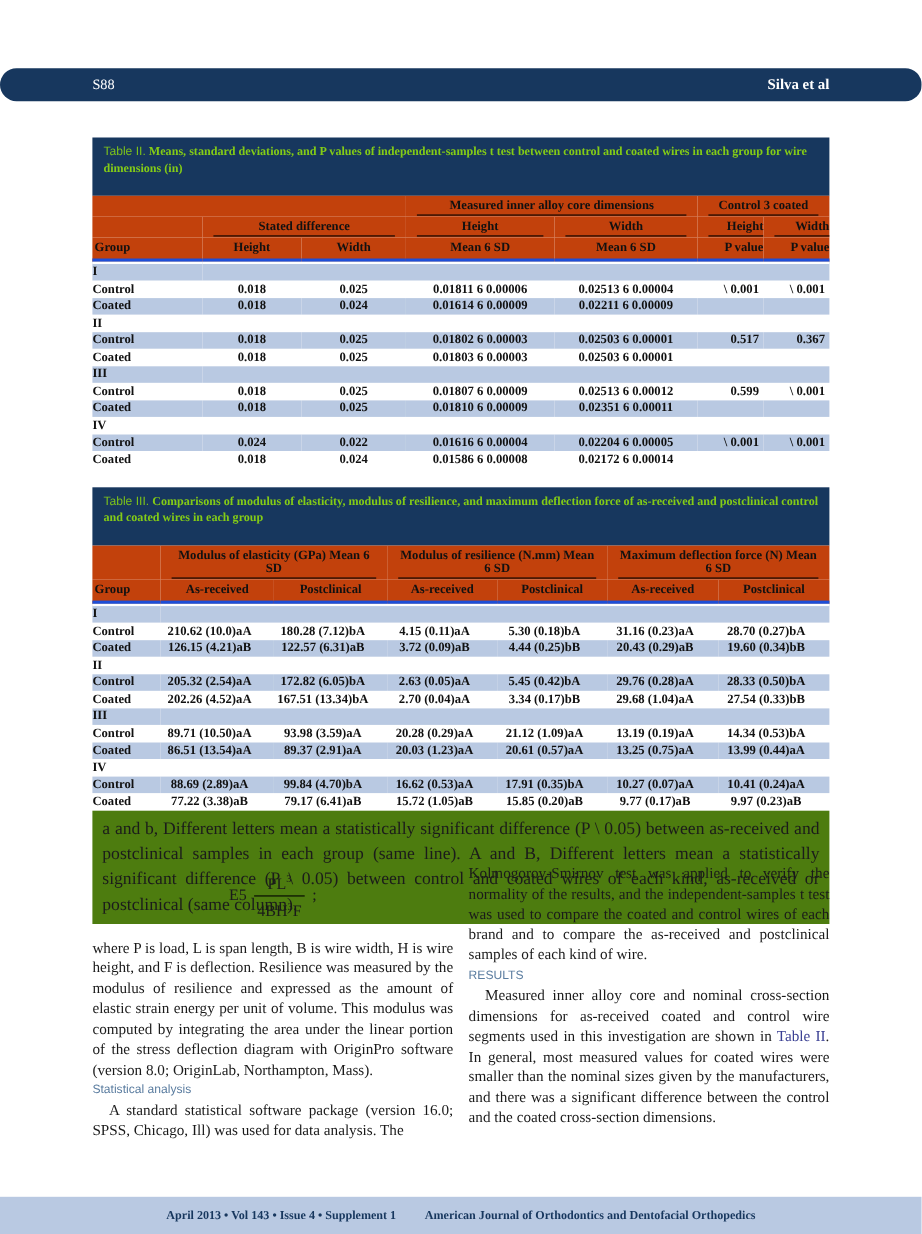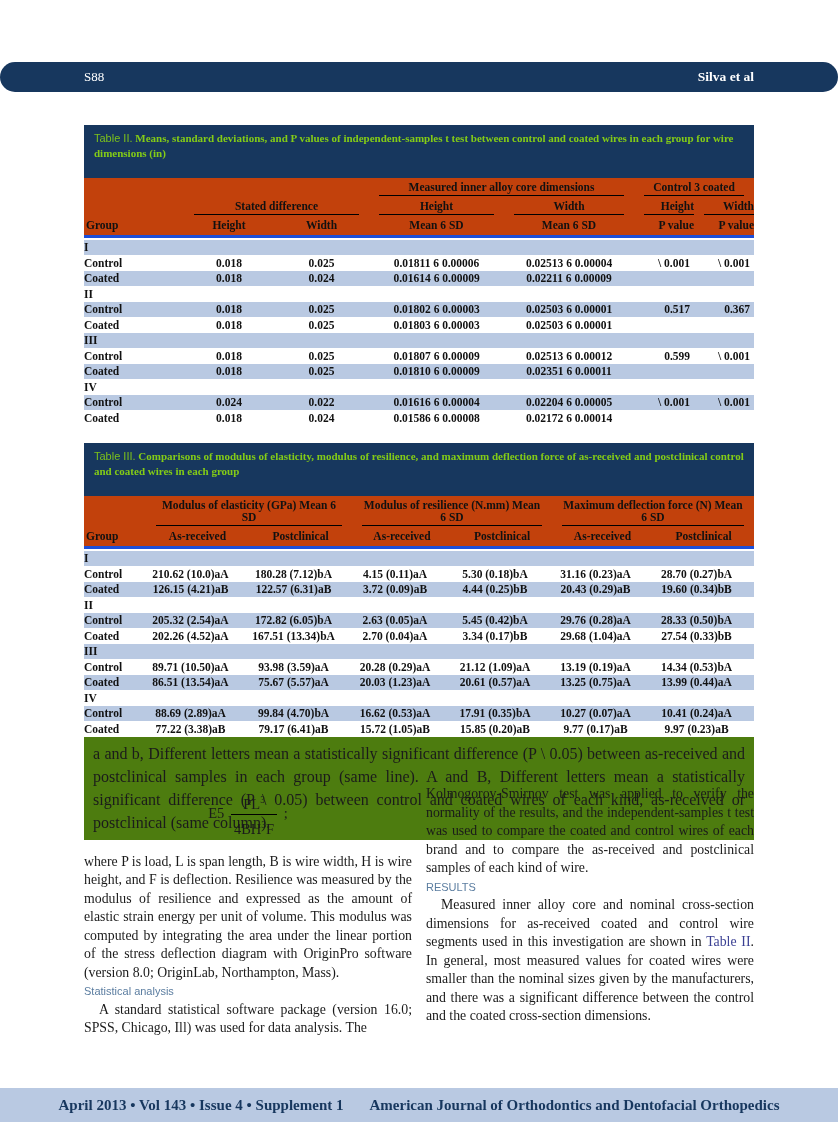--- a/index.html
+++ b/index.html
@@ -7,21 +7,21 @@
         font-family:"Liberation Serif",serif;color:#1a1a1a;}
 
   
   .header-bar{position:absolute;top:62px;left:0;width:838px;height:30px;background:#17375e;
               display:flex;align-items:center;justify-content:space-between;
               padding:0 84px;box-sizing:border-box;color:#fff;border-radius:15px;}
   .header-page-num{font-size:13px;font-weight:400;}
   .header-running-head{font-size:13.5px;font-weight:700;}
   .footer-bar{position:absolute;top:1088px;left:0;width:838px;height:34px;background:#b9c9e2;
               display:flex;align-items:center;justify-content:center;gap:26px;
-              color:#17375e;font-weight:700;font-size:15px;}
+              color:#17375e;font-weight:700;font-size:11px;}
 
   
   .tbl-block{position:absolute;left:84px;width:670px;}
   .tbl2{top:125px;} .tbl3{top:443px;}
   .tbl-title{background:#17375e;color:#84cc16;padding:6px 10px 17px;font-size:11px;line-height:1.35;}
   .tbl-label{font-family:"Liberation Sans",sans-serif;font-weight:400;opacity:.92;}
   .tbl-title-text{font-weight:700;}
 
   table.data-table{width:100%;border-collapse:separate;border-spacing:0;
         font-family:"Liberation Serif",serif;font-size:11.5px;font-weight:700;color:#111;}
@@ -310,21 +310,21 @@
             <td>89.71 (10.50)aA</td>
             <td>93.98 (3.59)aA</td>
             <td>20.28 (0.29)aA</td>
             <td>21.12 (1.09)aA</td>
             <td>13.19 (0.19)aA</td>
             <td>14.34 (0.53)bA</td>
           </tr>
           <tr>
             <td class="row-label">Coated</td>
             <td>86.51 (13.54)aA</td>
-            <td>75.67 (5.57)aA</td>
+            <td>89.37 (2.91)aA</td>
             <td>20.03 (1.23)aA</td>
             <td>20.61 (0.57)aA</td>
             <td>13.25 (0.75)aA</td>
             <td>13.99 (0.44)aA</td>
           </tr>
           <tr>
             <td class="group-label">IV</td>
             <td colspan="6"></td>
           </tr>
           <tr>

